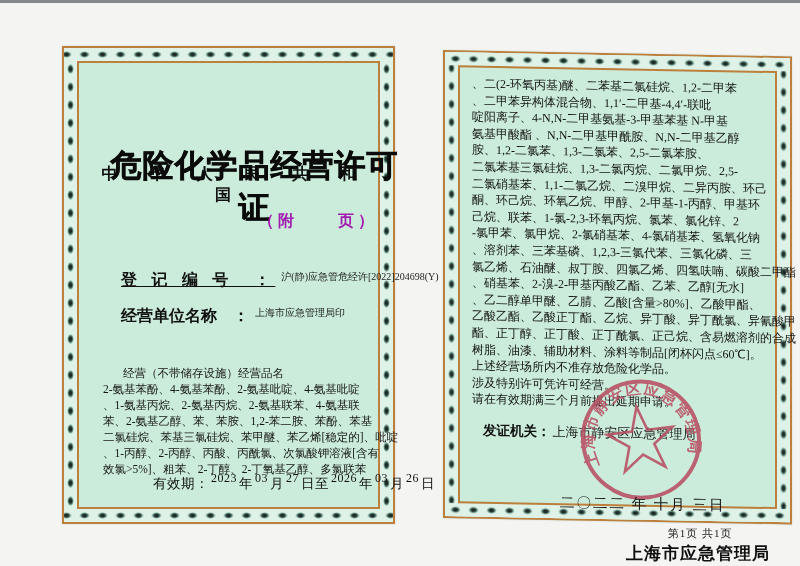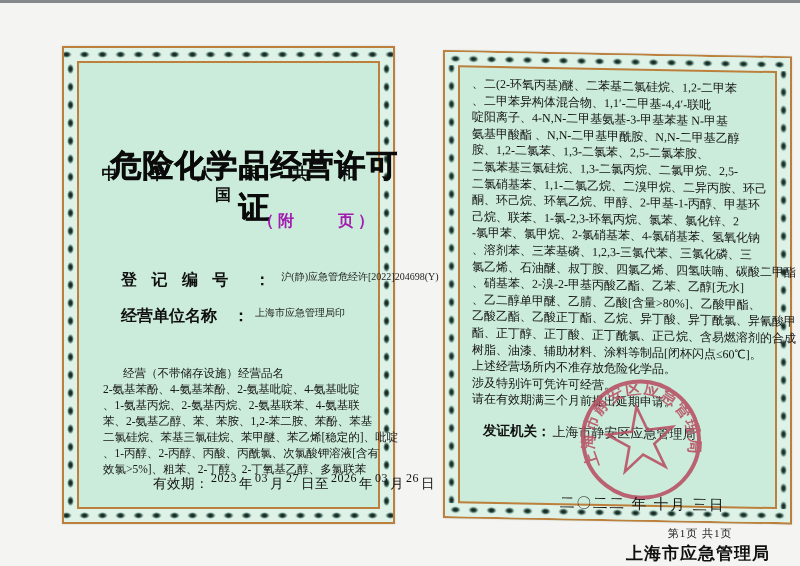--- a/index.html
+++ b/index.html
@@ -32,21 +32,21 @@
   
   .country{position:absolute;top:57px;left:0;width:100%;text-align:center;
     font-family:Liberation Mono, monospace;font-weight:700;font-size:16px;letter-spacing:11px;color:#101010;text-indent:11px;margin-top:44px;}
   .cert-title{position:absolute;top:82px;left:0;width:100%;text-align:center;
     font-family:"Liberation Sans",sans-serif;font-weight:900;font-size:31px;letter-spacing:1px;color:#0b0b0b;padding-left:26px;
     -webkit-text-stroke:.6px #0b0b0b;}
   .cert-subtitle{position:absolute;top:148px;left:0;width:100%;text-align:right;
     font-size:16px;letter-spacing:4px;color:#a21caf;font-weight:600;}
   .field{position:absolute;left:42px;white-space:nowrap;}
   .field .label{font-family:"Liberation Sans",sans-serif;font-weight:700;font-size:16px;color:#101010;}
-  .field .label.wide{letter-spacing:5px;}
+  .field .label.wide{letter-spacing:5px;text-decoration:underline;}
   .field .value{font-size:10px;color:#1c1c1c;position:relative;top:-5px;margin-left:6px;}
   .field-reg{top:207px;}
   .field-company{top:243px;}
   .field-scope{top:279px;}
   .scope-text{position:absolute;top:302px;left:24px;width:296px;
     font-size:11.5px;line-height:16px;color:#161616;white-space:pre-line;text-indent:20px;}
   .validity{position:absolute;top:412px;left:74px;font-size:13.5px;color:#111;white-space:nowrap;letter-spacing:.5px;}
   .validity .sup{position:relative;top:-6px;font-size:12px;margin:16px 2px;}
 
   

